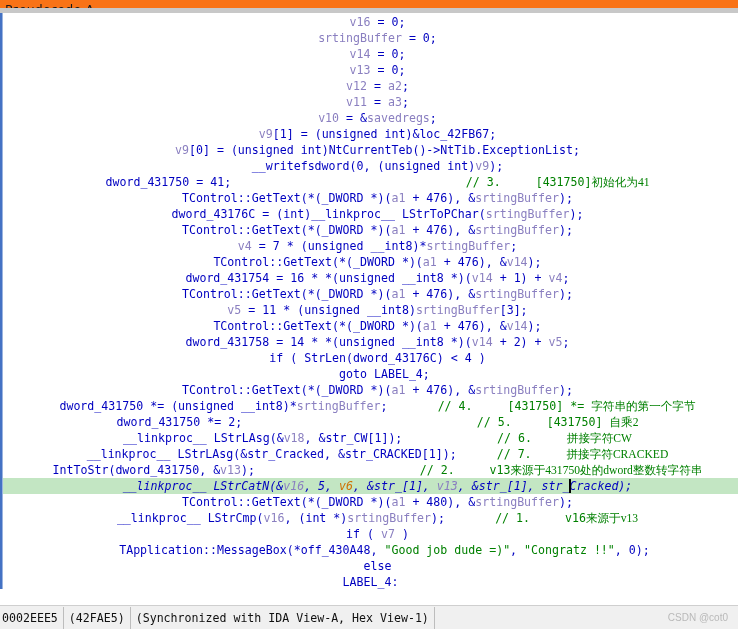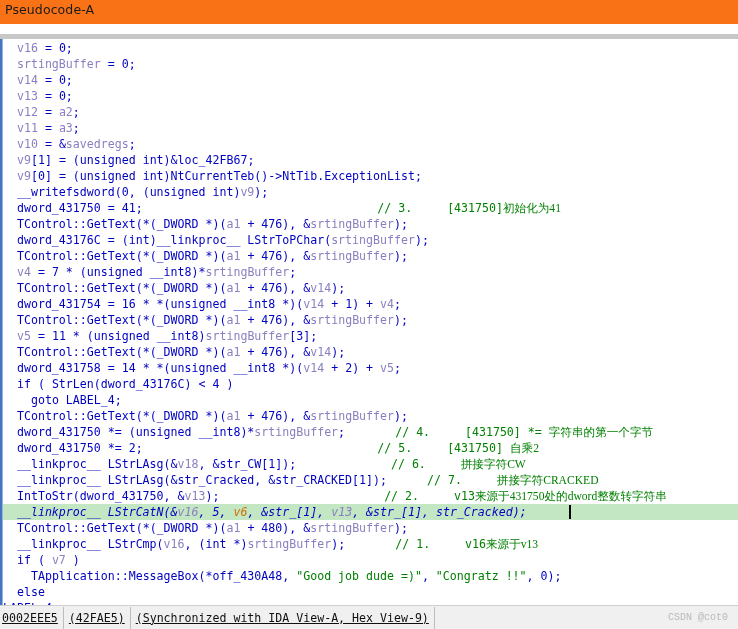--- a/index.html
+++ b/index.html
@@ -28,25 +28,26 @@
     font-size: 12.5px;
     color: #1a1a1a;
     white-space: nowrap;
     letter-spacing: 0.1px;
   }
 
   
   #codeframe {
     position: absolute;
     left: 0px;
-    top: 34px;
+    top: 8px;
     width: 738px;
     height: 581px;
     background: #ffffff;
     box-sizing: border-box;
+    text-align: center;
   }
   #frame-top {
     position: absolute;
     left: 0; top: 0;
     width: 738px; height: 5px;
     background: #c8c8c8;
   }
   #frame-left {
     position: absolute;
     left: 0; top: 5px;
@@ -117,27 +118,26 @@
     color: #101010;
     display: flex;
     align-items: center;
   }
   .sb-cell {
     padding: 0 5px;
     white-space: nowrap;
     border-right: 1px solid #bdbdbd;
     line-height: 22px;
     height: 22px;
-    text-decoration: underline;
   }
   .sb-cell.first { padding-left: 2px; }
   #watermark {
     margin-left: auto;
     padding-right: 10px;
-    font-family: Liberation Mono, monospace;
+    font-family: Liberation Sans, sans-serif;
     font-size: 10px;
     color: #b9b9b9;
     white-space: nowrap;
   }
 </style>
 </head>
 <body>
 
 <div id="tabbar">
   <div id="tab-pseudocode">Pseudocode-A</div>
@@ -147,15 +147,15 @@
   <div id="frame-top"></div>
   <div id="frame-left"></div>
   <div id="frame-left2"></div>
 
   <div id="code"><div class="ln"><span><span class="punct"> </span><span class="punct"> </span><span class="var">v16</span><span class="punct"> </span><span class="punct">=</span><span class="punct"> </span><span class="punct">0</span><span class="punct">;</span></span></div><div class="ln"><span><span class="punct"> </span><span class="punct"> </span><span class="var">srtingBuffer</span><span class="punct"> </span><span class="punct">=</span><span class="punct"> </span><span class="punct">0</span><span class="punct">;</span></span></div><div class="ln"><span><span class="punct"> </span><span class="punct"> </span><span class="var">v14</span><span class="punct"> </span><span class="punct">=</span><span class="punct"> </span><span class="punct">0</span><span class="punct">;</span></span></div><div class="ln"><span><span class="punct"> </span><span class="punct"> </span><span class="var">v13</span><span class="punct"> </span><span class="punct">=</span><span class="punct"> </span><span class="punct">0</span><span class="punct">;</span></span></div><div class="ln"><span><span class="punct"> </span><span class="punct"> </span><span class="var">v12</span><span class="punct"> </span><span class="punct">=</span><span class="punct"> </span><span class="var">a2</span><span class="punct">;</span></span></div><div class="ln"><span><span class="punct"> </span><span class="punct"> </span><span class="var">v11</span><span class="punct"> </span><span class="punct">=</span><span class="punct"> </span><span class="var">a3</span><span class="punct">;</span></span></div><div class="ln"><span><span class="punct"> </span><span class="punct"> </span><span class="var">v10</span><span class="punct"> </span><span class="punct">=</span><span class="punct"> </span><span class="punct">&amp;</span><span class="var">savedregs</span><span class="punct">;</span></span></div><div class="ln"><span><span class="punct"> </span><span class="punct"> </span><span class="var">v9</span><span class="punct">[</span><span class="punct">1</span><span class="punct">]</span><span class="punct"> </span><span class="punct">=</span><span class="punct"> </span><span class="punct">(</span><span class="kw">unsigned</span><span class="punct"> </span><span class="kw">int</span><span class="punct">)</span><span class="punct">&amp;</span><span class="kw">loc_42FB67</span><span class="punct">;</span></span></div><div class="ln"><span><span class="punct"> </span><span class="punct"> </span><span class="var">v9</span><span class="punct">[</span><span class="punct">0</span><span class="punct">]</span><span class="punct"> </span><span class="punct">=</span><span class="punct"> </span><span class="punct">(</span><span class="kw">unsigned</span><span class="punct"> </span><span class="kw">int</span><span class="punct">)</span><span class="kw">NtCurrentTeb</span><span class="punct">(</span><span class="punct">)</span><span class="punct">-</span><span class="punct">&gt;</span><span class="kw">NtTib</span><span class="punct">.</span><span class="kw">ExceptionList</span><span class="punct">;</span></span></div><div class="ln"><span><span class="punct"> </span><span class="punct"> </span><span class="kw">__writefsdword</span><span class="punct">(</span><span class="punct">0</span><span class="punct">,</span><span class="punct"> </span><span class="punct">(</span><span class="kw">unsigned</span><span class="punct"> </span><span class="kw">int</span><span class="punct">)</span><span class="var">v9</span><span class="punct">)</span><span class="punct">;</span></span></div><div class="ln"><span><span class="punct"> </span><span class="punct"> </span><span class="kw">dword_431750</span><span class="punct"> </span><span class="punct">=</span><span class="punct"> </span><span class="punct">4</span><span class="punct">1</span><span class="punct">;</span></span><span class="cmt" style="margin-left:198.7px"><span class="cmt">// 3.     [431750]</span><span class="cn">初始化为41</span></span></div><div class="ln"><span><span class="punct"> </span><span class="punct"> </span><span class="kw">TControl</span><span class="punct">:</span><span class="punct">:</span><span class="kw">GetText</span><span class="punct">(</span><span class="punct">*</span><span class="punct">(</span><span class="kw">_DWORD</span><span class="punct"> </span><span class="punct">*</span><span class="punct">)</span><span class="punct">(</span><span class="var">a1</span><span class="punct"> </span><span class="punct">+</span><span class="punct"> </span><span class="punct">4</span><span class="punct">7</span><span class="punct">6</span><span class="punct">)</span><span class="punct">,</span><span class="punct"> </span><span class="punct">&amp;</span><span class="var">srtingBuffer</span><span class="punct">)</span><span class="punct">;</span></span></div><div class="ln"><span><span class="punct"> </span><span class="punct"> </span><span class="kw">dword_43176C</span><span class="punct"> </span><span class="punct">=</span><span class="punct"> </span><span class="punct">(</span><span class="kw">int</span><span class="punct">)</span><span class="kw">__linkproc__</span><span class="punct"> </span><span class="kw">LStrToPChar</span><span class="punct">(</span><span class="var">srtingBuffer</span><span class="punct">)</span><span class="punct">;</span></span></div><div class="ln"><span><span class="punct"> </span><span class="punct"> </span><span class="kw">TControl</span><span class="punct">:</span><span class="punct">:</span><span class="kw">GetText</span><span class="punct">(</span><span class="punct">*</span><span class="punct">(</span><span class="kw">_DWORD</span><span class="punct"> </span><span class="punct">*</span><span class="punct">)</span><span class="punct">(</span><span class="var">a1</span><span class="punct"> </span><span class="punct">+</span><span class="punct"> </span><span class="punct">4</span><span class="punct">7</span><span class="punct">6</span><span class="punct">)</span><span class="punct">,</span><span class="punct"> </span><span class="punct">&amp;</span><span class="var">srtingBuffer</span><span class="punct">)</span><span class="punct">;</span></span></div><div class="ln"><span><span class="punct"> </span><span class="punct"> </span><span class="var">v4</span><span class="punct"> </span><span class="punct">=</span><span class="punct"> </span><span class="punct">7</span><span class="punct"> </span><span class="punct">*</span><span class="punct"> </span><span class="punct">(</span><span class="kw">unsigned</span><span class="punct"> </span><span class="kw">__int8</span><span class="punct">)</span><span class="punct">*</span><span class="var">srtingBuffer</span><span class="punct">;</span></span></div><div class="ln"><span><span class="punct"> </span><span class="punct"> </span><span class="kw">TControl</span><span class="punct">:</span><span class="punct">:</span><span class="kw">GetText</span><span class="punct">(</span><span class="punct">*</span><span class="punct">(</span><span class="kw">_DWORD</span><span class="punct"> </span><span class="punct">*</span><span class="punct">)</span><span class="punct">(</span><span class="var">a1</span><span class="punct"> </span><span class="punct">+</span><span class="punct"> </span><span class="punct">4</span><span class="punct">7</span><span class="punct">6</span><span class="punct">)</span><span class="punct">,</span><span class="punct"> </span><span class="punct">&amp;</span><span class="var">v14</span><span class="punct">)</span><span class="punct">;</span></span></div><div class="ln"><span><span class="punct"> </span><span class="punct"> </span><span class="kw">dword_431754</span><span class="punct"> </span><span class="punct">=</span><span class="punct"> </span><span class="punct">1</span><span class="punct">6</span><span class="punct"> </span><span class="punct">*</span><span class="punct"> </span><span class="punct">*</span><span class="punct">(</span><span class="kw">unsigned</span><span class="punct"> </span><span class="kw">__int8</span><span class="punct"> </span><span class="punct">*</span><span class="punct">)</span><span class="punct">(</span><span class="var">v14</span><span class="punct"> </span><span class="punct">+</span><span class="punct"> </span><span class="punct">1</span><span class="punct">)</span><span class="punct"> </span><span class="punct">+</span><span class="punct"> </span><span class="var">v4</span><span class="punct">;</span></span></div><div class="ln"><span><span class="punct"> </span><span class="punct"> </span><span class="kw">TControl</span><span class="punct">:</span><span class="punct">:</span><span class="kw">GetText</span><span class="punct">(</span><span class="punct">*</span><span class="punct">(</span><span class="kw">_DWORD</span><span class="punct"> </span><span class="punct">*</span><span class="punct">)</span><span class="punct">(</span><span class="var">a1</span><span class="punct"> </span><span class="punct">+</span><span class="punct"> </span><span class="punct">4</span><span class="punct">7</span><span class="punct">6</span><span class="punct">)</span><span class="punct">,</span><span class="punct"> </span><span class="punct">&amp;</span><span class="var">srtingBuffer</span><span class="punct">)</span><span class="punct">;</span></span></div><div class="ln"><span><span class="punct"> </span><span class="punct"> </span><span class="var">v5</span><span class="punct"> </span><span class="punct">=</span><span class="punct"> </span><span class="punct">1</span><span class="punct">1</span><span class="punct"> </span><span class="punct">*</span><span class="punct"> </span><span class="punct">(</span><span class="kw">unsigned</span><span class="punct"> </span><span class="kw">__int8</span><span class="punct">)</span><span class="var">srtingBuffer</span><span class="punct">[</span><span class="punct">3</span><span class="punct">]</span><span class="punct">;</span></span></div><div class="ln"><span><span class="punct"> </span><span class="punct"> </span><span class="kw">TControl</span><span class="punct">:</span><span class="punct">:</span><span class="kw">GetText</span><span class="punct">(</span><span class="punct">*</span><span class="punct">(</span><span class="kw">_DWORD</span><span class="punct"> </span><span class="punct">*</span><span class="punct">)</span><span class="punct">(</span><span class="var">a1</span><span class="punct"> </span><span class="punct">+</span><span class="punct"> </span><span class="punct">4</span><span class="punct">7</span><span class="punct">6</span><span class="punct">)</span><span class="punct">,</span><span class="punct"> </span><span class="punct">&amp;</span><span class="var">v14</span><span class="punct">)</span><span class="punct">;</span></span></div><div class="ln"><span><span class="punct"> </span><span class="punct"> </span><span class="kw">dword_431758</span><span class="punct"> </span><span class="punct">=</span><span class="punct"> </span><span class="punct">1</span><span class="punct">4</span><span class="punct"> </span><span class="punct">*</span><span class="punct"> </span><span class="punct">*</span><span class="punct">(</span><span class="kw">unsigned</span><span class="punct"> </span><span class="kw">__int8</span><span class="punct"> </span><span class="punct">*</span><span class="punct">)</span><span class="punct">(</span><span class="var">v14</span><span class="punct"> </span><span class="punct">+</span><span class="punct"> </span><span class="punct">2</span><span class="punct">)</span><span class="punct"> </span><span class="punct">+</span><span class="punct"> </span><span class="var">v5</span><span class="punct">;</span></span></div><div class="ln"><span><span class="punct"> </span><span class="punct"> </span><span class="kw">if</span><span class="punct"> </span><span class="punct">(</span><span class="punct"> </span><span class="kw">StrLen</span><span class="punct">(</span><span class="kw">dword_43176C</span><span class="punct">)</span><span class="punct"> </span><span class="punct">&lt;</span><span class="punct"> </span><span class="punct">4</span><span class="punct"> </span><span class="punct">)</span></span></div><div class="ln"><span><span class="punct"> </span><span class="punct"> </span><span class="punct"> </span><span class="punct"> </span><span class="kw">goto</span><span class="punct"> </span><span class="kw">LABEL_4</span><span class="punct">;</span></span></div><div class="ln"><span><span class="punct"> </span><span class="punct"> </span><span class="kw">TControl</span><span class="punct">:</span><span class="punct">:</span><span class="kw">GetText</span><span class="punct">(</span><span class="punct">*</span><span class="punct">(</span><span class="kw">_DWORD</span><span class="punct"> </span><span class="punct">*</span><span class="punct">)</span><span class="punct">(</span><span class="var">a1</span><span class="punct"> </span><span class="punct">+</span><span class="punct"> </span><span class="punct">4</span><span class="punct">7</span><span class="punct">6</span><span class="punct">)</span><span class="punct">,</span><span class="punct"> </span><span class="punct">&amp;</span><span class="var">srtingBuffer</span><span class="punct">)</span><span class="punct">;</span></span></div><div class="ln"><span><span class="punct"> </span><span class="punct"> </span><span class="kw">dword_431750</span><span class="punct"> </span><span class="punct">*</span><span class="punct">=</span><span class="punct"> </span><span class="punct">(</span><span class="kw">unsigned</span><span class="punct"> </span><span class="kw">__int8</span><span class="punct">)</span><span class="punct">*</span><span class="var">srtingBuffer</span><span class="punct">;</span></span><span class="cmt" style="margin-left:14.1px"><span class="cmt">// 4.     [431750] *= </span><span class="cn">字符串的第一个字节</span></span></div><div class="ln"><span><span class="punct"> </span><span class="punct"> </span><span class="kw">dword_431750</span><span class="punct"> </span><span class="punct">*</span><span class="punct">=</span><span class="punct"> </span><span class="punct">2</span><span class="punct">;</span></span><span class="cmt" style="margin-left:198.7px"><span class="cmt">// 5.     [431750] </span><span class="cn">自乘2</span></span></div><div class="ln"><span><span class="punct"> </span><span class="punct"> </span><span class="kw">__linkproc__</span><span class="punct"> </span><span class="kw">LStrLAsg</span><span class="punct">(</span><span class="punct">&amp;</span><span class="var">v18</span><span class="punct">,</span><span class="punct"> </span><span class="punct">&amp;</span><span class="kw">str_CW</span><span class="punct">[</span><span class="punct">1</span><span class="punct">]</span><span class="punct">)</span><span class="punct">;</span></span><span class="cmt" style="margin-left:58.7px"><span class="cmt">// 6.     </span><span class="cn">拼接字符CW</span></span></div><div class="ln"><span><span class="punct"> </span><span class="punct"> </span><span class="kw">__linkproc__</span><span class="punct"> </span><span class="kw">LStrLAsg</span><span class="punct">(</span><span class="punct">&amp;</span><span class="kw">str_Cracked</span><span class="punct">,</span><span class="punct"> </span><span class="punct">&amp;</span><span class="kw">str_CRACKED</span><span class="punct">[</span><span class="punct">1</span><span class="punct">]</span><span class="punct">)</span><span class="punct">;</span></span><span class="cmt" style="margin-left:4.0px"><span class="cmt">// 7.     </span><span class="cn">拼接字符CRACKED</span></span></div><div class="ln"><span><span class="punct"> </span><span class="punct"> </span><span class="kw">IntToStr</span><span class="punct">(</span><span class="kw">dword_431750</span><span class="punct">,</span><span class="punct"> </span><span class="punct">&amp;</span><span class="var">v13</span><span class="punct">)</span><span class="punct">;</span></span><span class="cmt" style="margin-left:128.7px"><span class="cmt">// 2.     v13</span><span class="cn">来源于431750处的dword整数转字符串</span></span></div><div class="ln hl"><span><span class="punct"> </span><span class="punct"> </span><span class="kw">__linkproc__</span><span class="punct"> </span><span class="kw">LStrCatN</span><span class="punct">(</span><span class="punct">&amp;</span><span class="var">v16</span><span class="punct">,</span><span class="punct"> </span><span class="punct">5</span><span class="punct">,</span><span class="punct"> </span><span class="hlvar">v6</span><span class="punct">,</span><span class="punct"> </span><span class="punct">&amp;</span><span class="kw">str_</span><span class="punct">[</span><span class="punct">1</span><span class="punct">]</span><span class="punct">,</span><span class="punct"> </span><span class="var">v13</span><span class="punct">,</span><span class="punct"> </span><span class="punct">&amp;</span><span class="kw">str_</span><span class="punct">[</span><span class="punct">1</span><span class="punct">]</span><span class="punct">,</span><span class="punct"> </span><span class="kw">str_Cracked</span><span class="punct">)</span><span class="punct">;</span></span></div><div class="ln"><span><span class="punct"> </span><span class="punct"> </span><span class="kw">TControl</span><span class="punct">:</span><span class="punct">:</span><span class="kw">GetText</span><span class="punct">(</span><span class="punct">*</span><span class="punct">(</span><span class="kw">_DWORD</span><span class="punct"> </span><span class="punct">*</span><span class="punct">)</span><span class="punct">(</span><span class="var">a1</span><span class="punct"> </span><span class="punct">+</span><span class="punct"> </span><span class="punct">4</span><span class="punct">8</span><span class="punct">0</span><span class="punct">)</span><span class="punct">,</span><span class="punct"> </span><span class="punct">&amp;</span><span class="var">srtingBuffer</span><span class="punct">)</span><span class="punct">;</span></span></div><div class="ln"><span><span class="punct"> </span><span class="punct"> </span><span class="kw">__linkproc__</span><span class="punct"> </span><span class="kw">LStrCmp</span><span class="punct">(</span><span class="var">v16</span><span class="punct">,</span><span class="punct"> </span><span class="punct">(</span><span class="kw">int</span><span class="punct"> </span><span class="punct">*</span><span class="punct">)</span><span class="var">srtingBuffer</span><span class="punct">)</span><span class="punct">;</span></span><span class="cmt" style="margin-left:14.1px"><span class="cmt">// 1.     v16</span><span class="cn">来源于v13</span></span></div><div class="ln"><span><span class="punct"> </span><span class="punct"> </span><span class="kw">if</span><span class="punct"> </span><span class="punct">(</span><span class="punct"> </span><span class="var">v7</span><span class="punct"> </span><span class="punct">)</span></span></div><div class="ln"><span><span class="punct"> </span><span class="punct"> </span><span class="punct"> </span><span class="punct"> </span><span class="kw">TApplication</span><span class="punct">:</span><span class="punct">:</span><span class="kw">MessageBox</span><span class="punct">(</span><span class="punct">*</span><span class="kw">off_430A48</span><span class="punct">,</span><span class="punct"> </span><span class="str">"Good job dude =)"</span><span class="punct">,</span><span class="punct"> </span><span class="str">"Congratz !!"</span><span class="punct">,</span><span class="punct"> </span><span class="punct">0</span><span class="punct">)</span><span class="punct">;</span></span></div><div class="ln"><span><span class="punct"> </span><span class="punct"> </span><span class="kw">else</span></span></div><div class="ln"><span><span class="kw">LABEL_4</span><span class="punct">:</span></span></div></div>
 </div>
 
 <div id="statusbar">
   <div class="sb-cell first">0002EEE5</div>
   <div class="sb-cell">(42FAE5)</div>
-  <div class="sb-cell">(Synchronized with IDA View-A, Hex View-9)</div>
+  <div class="sb-cell">(Synchronized with IDA View-A, Hex View-1)</div>
   <div id="watermark">CSDN @cot0</div>
 </div>
 
 </body></html>

